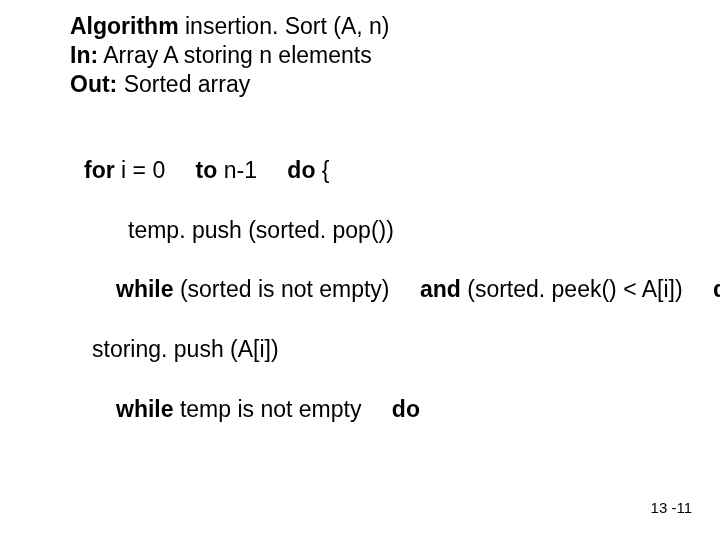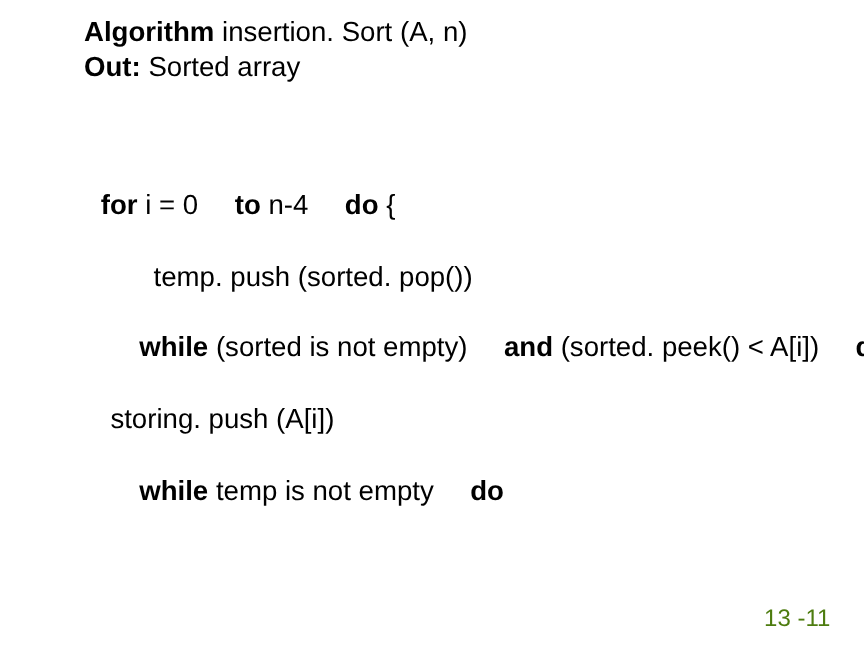--- a/index.html
+++ b/index.html
@@ -34,43 +34,46 @@
     font-size: 23px;
     line-height: 1.3;
     color: #000;
     white-space: pre;
     font-family: Arial, Helvetica, sans-serif;
   }
   .body .kw { font-weight: bold; margin-left: 24px; }
   .pagenum {
     position: absolute;
     right: 28px;
-    bottom: 12px;
-    font-size: 20px;
-    color: #4d7c0f;
+    bottom: 24px;
+    font-size: 15px;
+    color: #000000;
   }
   .ind1 { display:inline-block; width: 32px; }
   .ind2 { display:inline-block; width: 68px; }
 </style>
 </head>
 <body>
 
 <div class="slide">
 
   <div class="header">
     <div>
       <span class="kw">Algorithm</span><span> insertion. Sort (A, n)</span>
     </div>
     <div>
+      <span class="kw">In:</span><span> Array A storing n elements</span>
+    </div>
+    <div>
       <span class="kw">Out:</span><span> Sorted array</span>
     </div>
   </div>
 
   <div class="body">
-<div><span class="kw">for</span><span> i = 0 </span><span class="kw">to</span><span> n-4 </span><span class="kw">do</span><span> {</span></div>
+<div><span class="kw">for</span><span> i = 0 </span><span class="kw">to</span><span> n-1 </span><span class="kw">do</span><span> {</span></div>
 <div><span class="ind2"></span><span>temp. push (sorted. pop())</span></div>
 <div><span class="ind1"></span><span class="kw">while</span><span> (sorted is not empty) </span><span class="kw">and</span><span> (sorted. peek() &lt; A[i]) </span><span class="kw">do</span></div>
 <div><span class="ind1"></span><span>storing. push (A[i])</span></div>
 <div><span class="ind1"></span><span class="kw">while</span><span> temp is not empty </span><span class="kw">do</span></div>
 
 
 
 
   </div>
 

